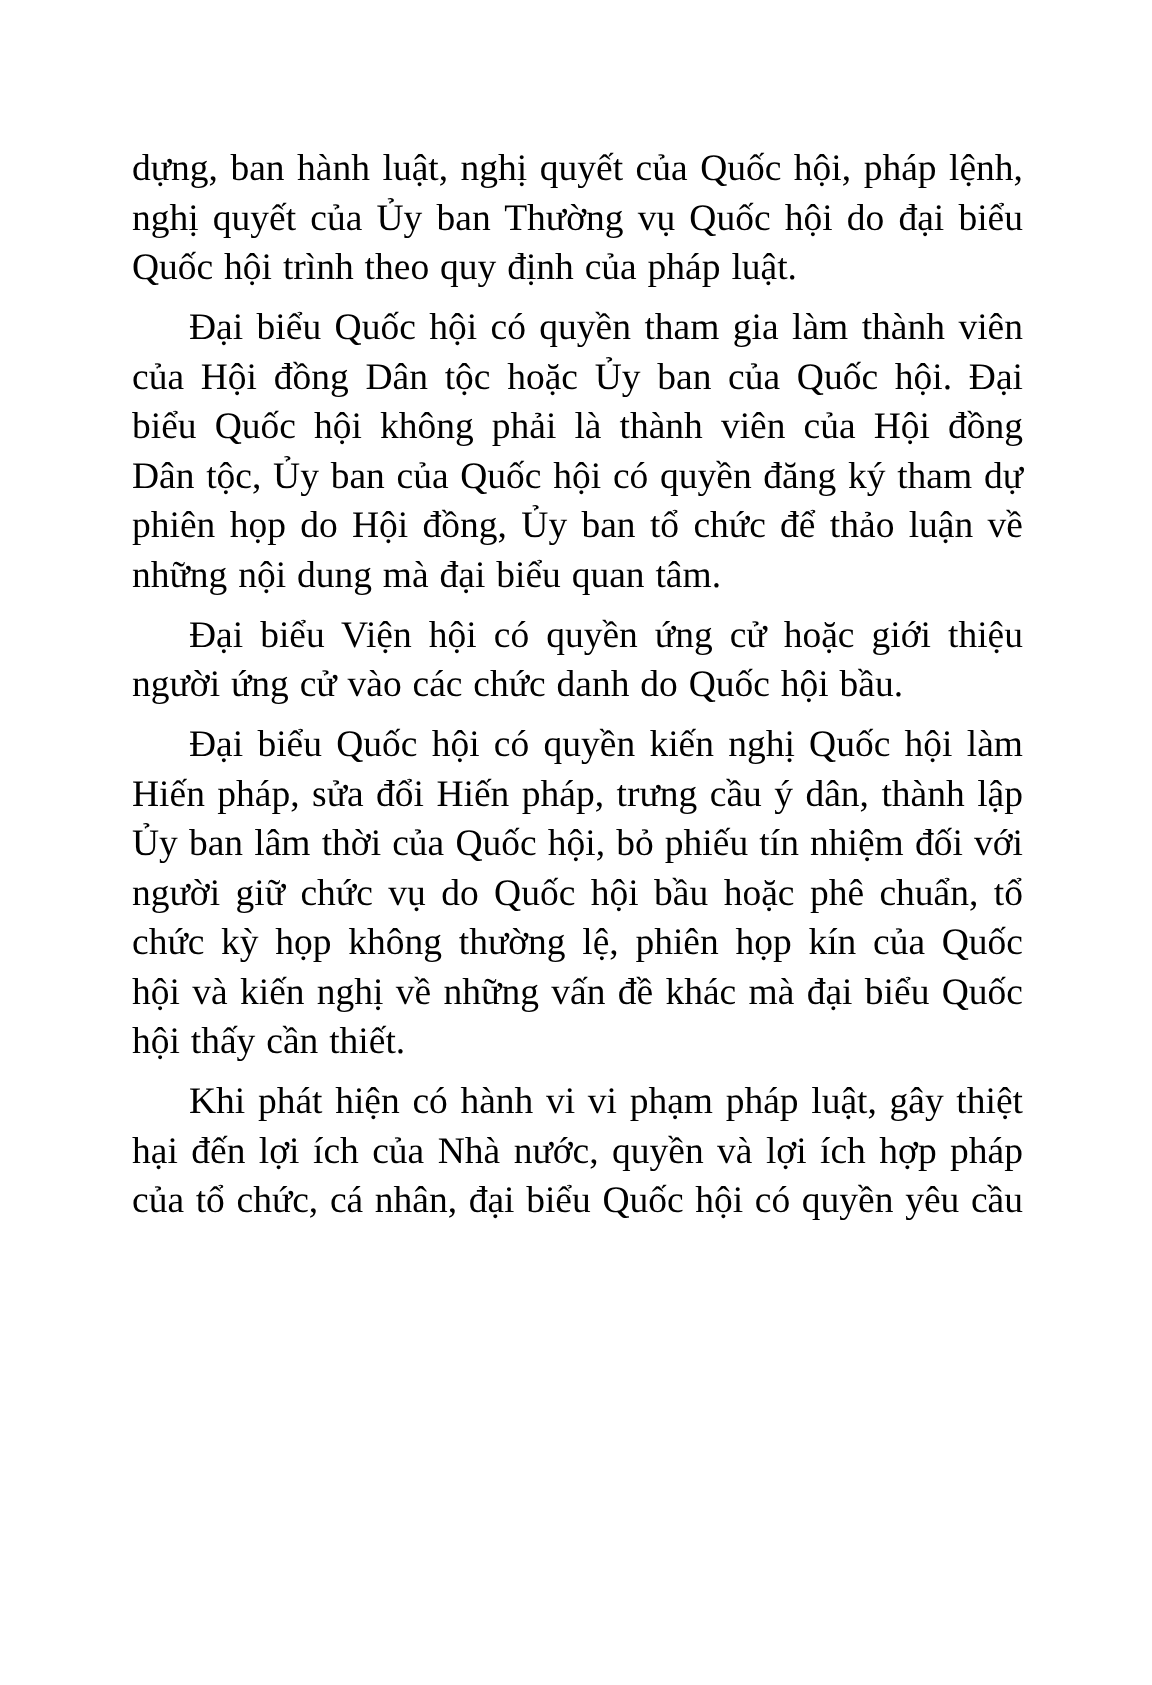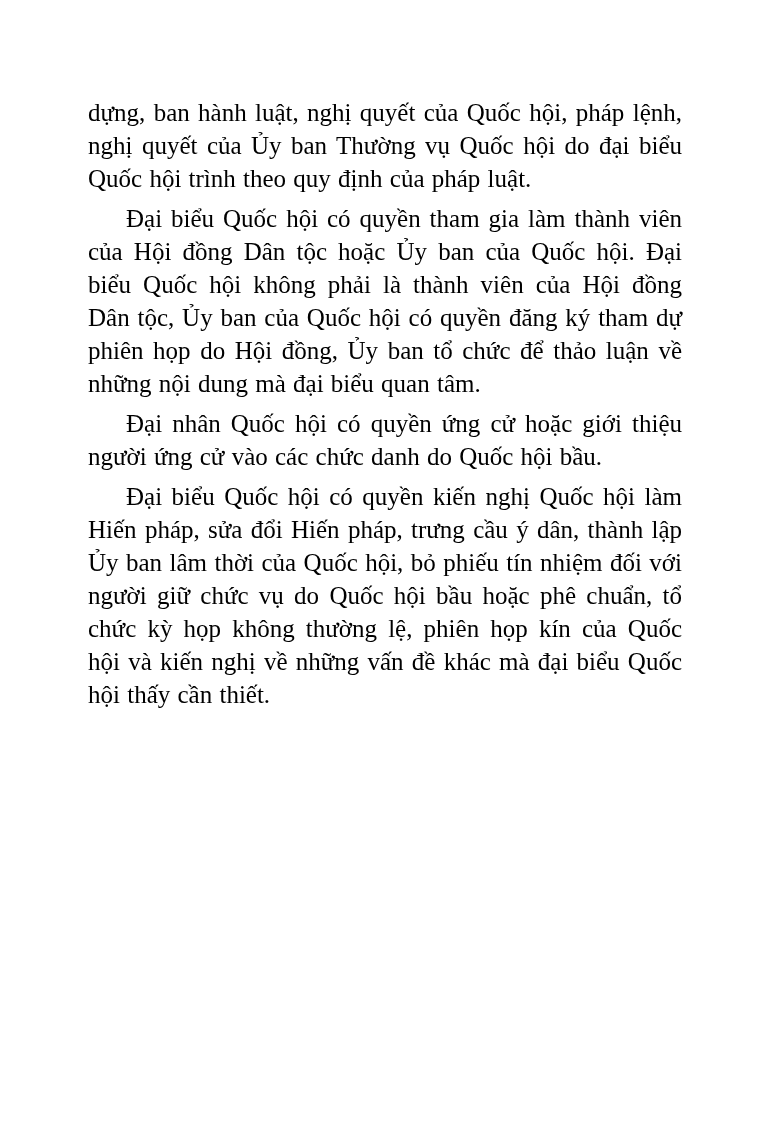--- a/index.html
+++ b/index.html
@@ -44,17 +44,18 @@
     line-height: 33px;
   }
 </style>
 </head>
 <body>
 
 <div class="page">
   <div class="text-block">
     <p class="no-indent">dựng, ban hành luật, nghị quyết của Quốc hội, pháp lệnh, nghị quyết của Ủy ban Thường vụ Quốc hội do đại biểu Quốc hội trình theo quy định của pháp luật.</p>
     <p>Đại biểu Quốc hội có quyền tham gia làm thành viên của Hội đồng Dân tộc hoặc Ủy ban của Quốc hội. Đại biểu Quốc hội không phải là thành viên của Hội đồng Dân tộc, Ủy ban của Quốc hội có quyền đăng ký tham dự phiên họp do Hội đồng, Ủy ban tổ chức để thảo luận về những nội dung mà đại biểu quan tâm.</p>
-    <p>Đại nhân Quốc hội có quyền ứng cử hoặc giới thiệu người ứng cử vào các chức danh do Quốc hội bầu.</p>
+    <p>Đại biểu Viện hội có quyền ứng cử hoặc giới thiệu người ứng cử vào các chức danh do Quốc hội bầu.</p>
     <p>Đại biểu Quốc hội có quyền kiến nghị Quốc hội làm Hiến pháp, sửa đổi Hiến pháp, trưng cầu ý dân, thành lập Ủy ban lâm thời của Quốc hội, bỏ phiếu tín nhiệm đối với người giữ chức vụ do Quốc hội bầu hoặc phê chuẩn, tổ chức kỳ họp không thường lệ, phiên họp kín của Quốc hội và kiến nghị về những vấn đề khác mà đại biểu Quốc hội thấy cần thiết.</p>
+    <p class="justify-last">Khi phát hiện có hành vi vi phạm pháp luật, gây thiệt hại đến lợi ích của Nhà nước, quyền và lợi ích hợp pháp của tổ chức, cá nhân, đại biểu Quốc hội có quyền yêu cầu</p>
   </div>
   <div class="page-number">16</div>
 </div>
 
 </body></html>

